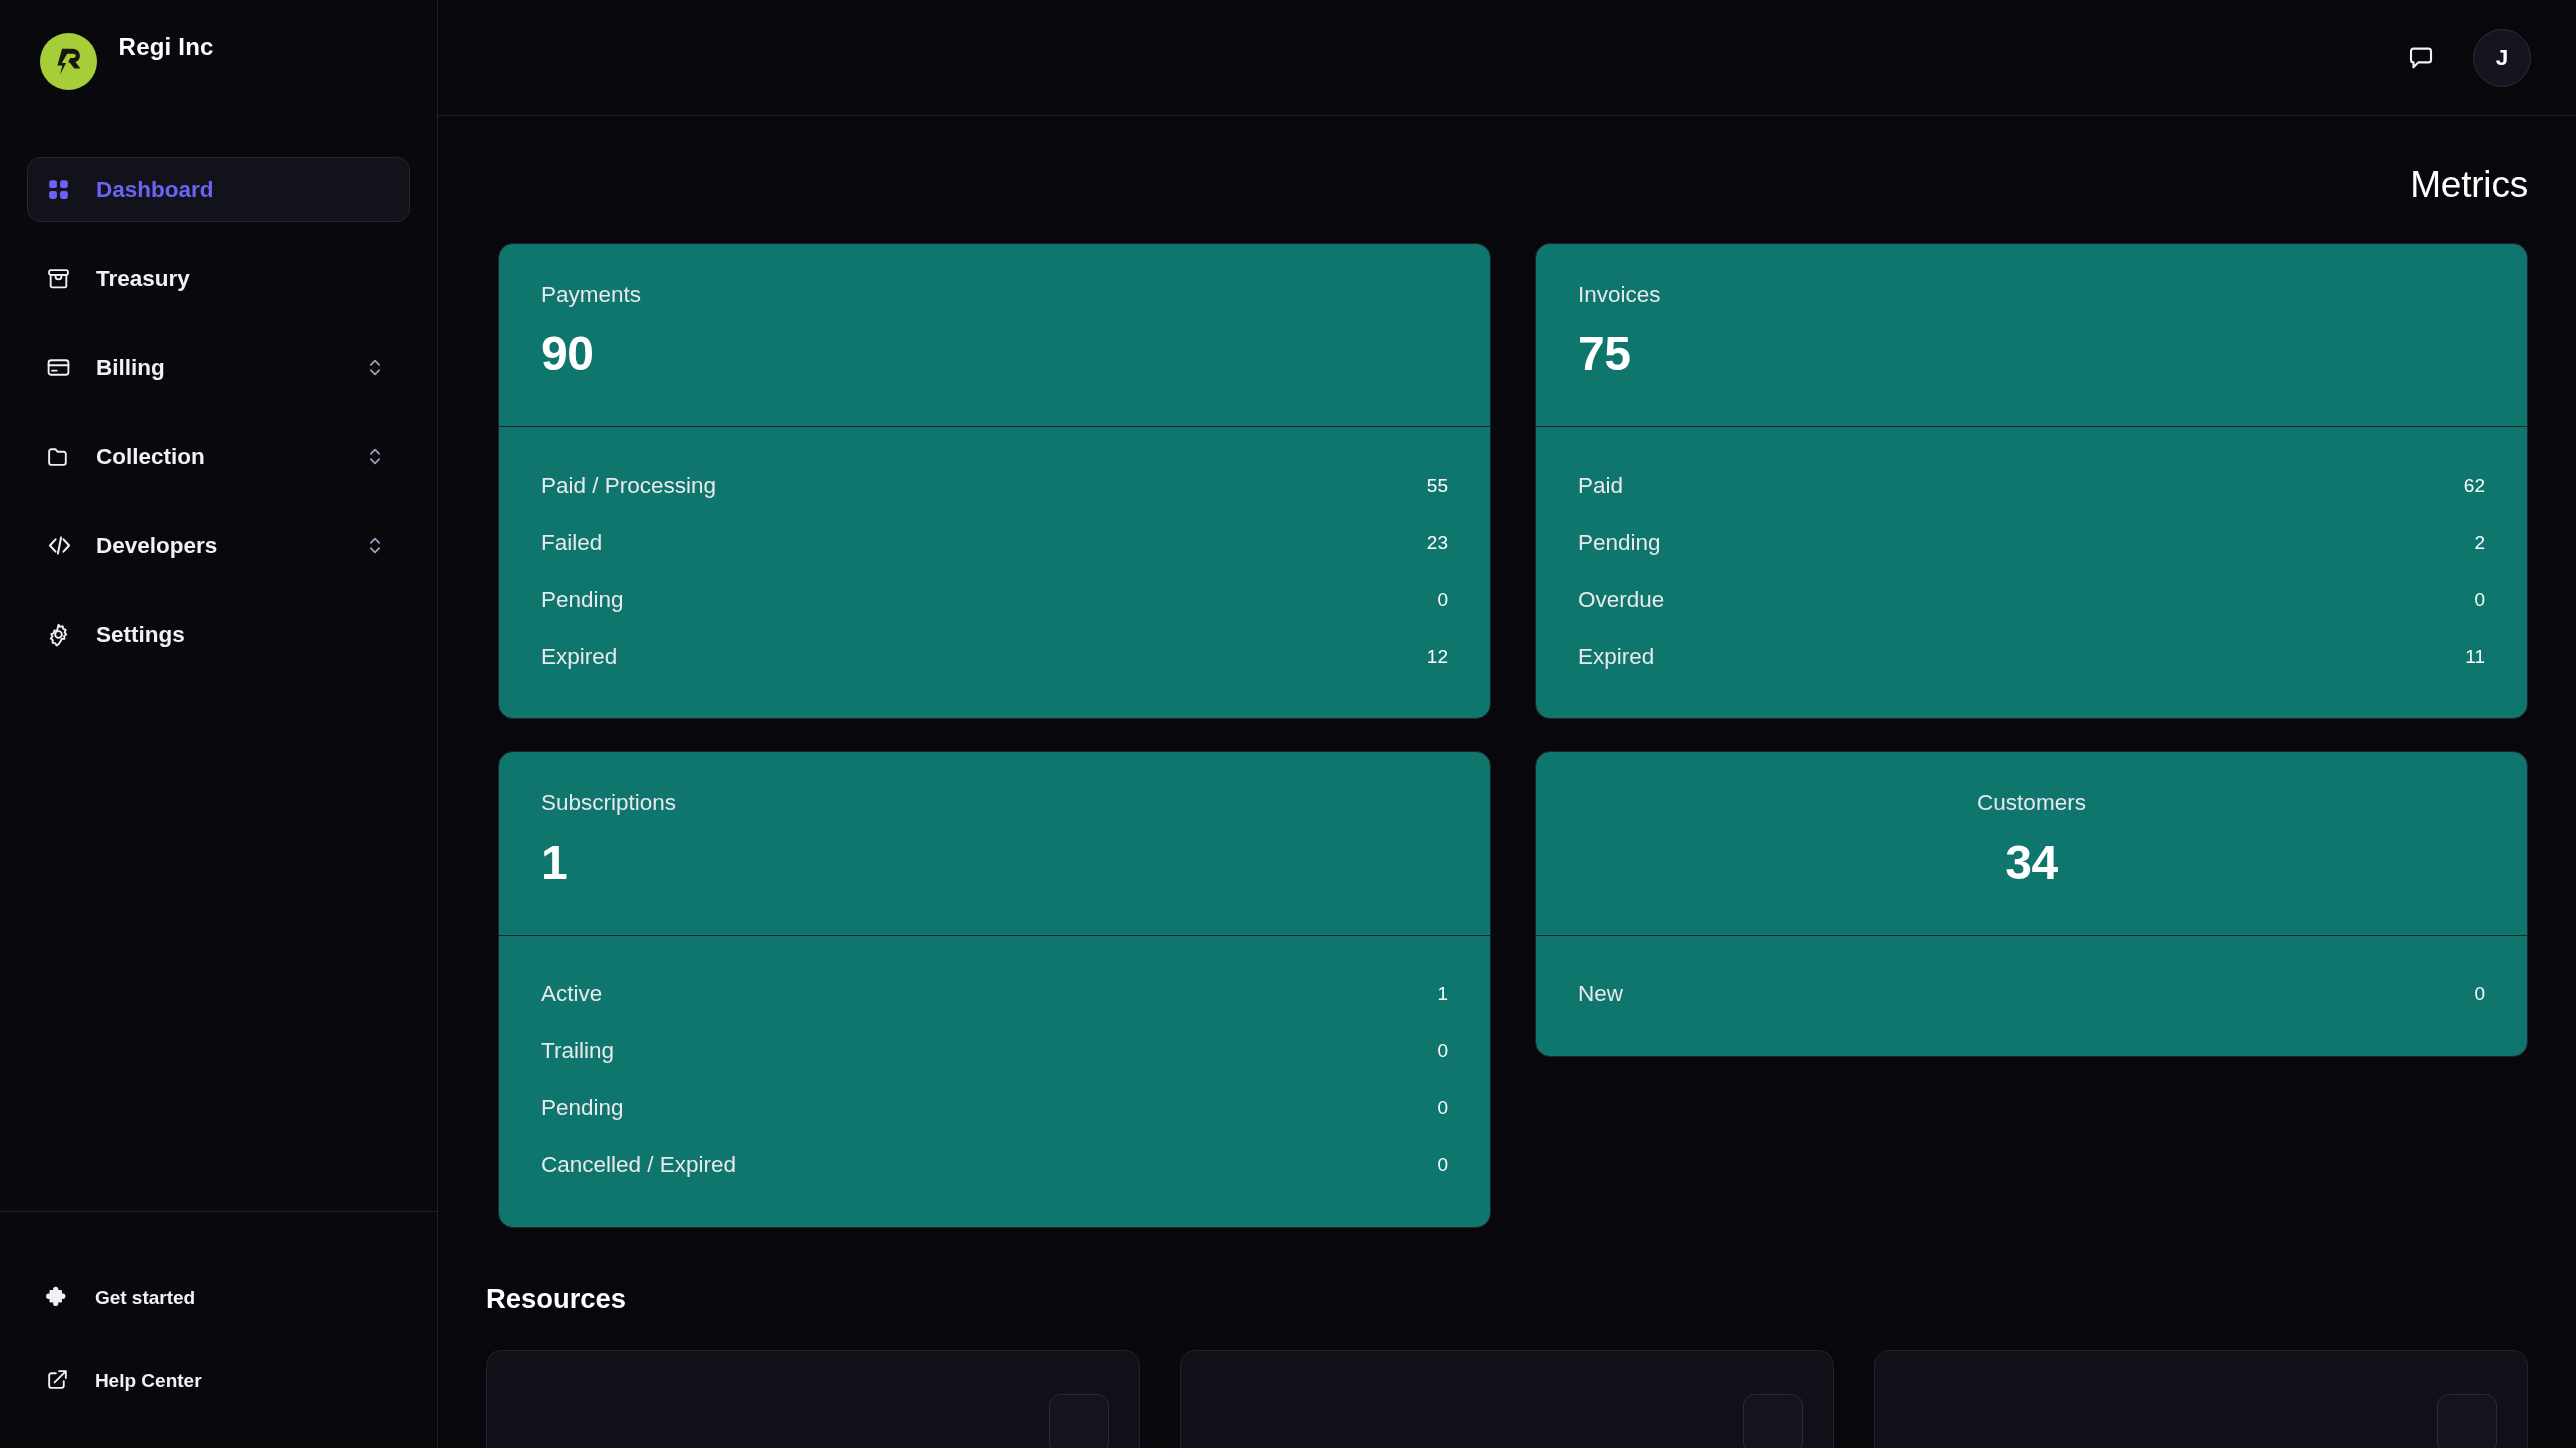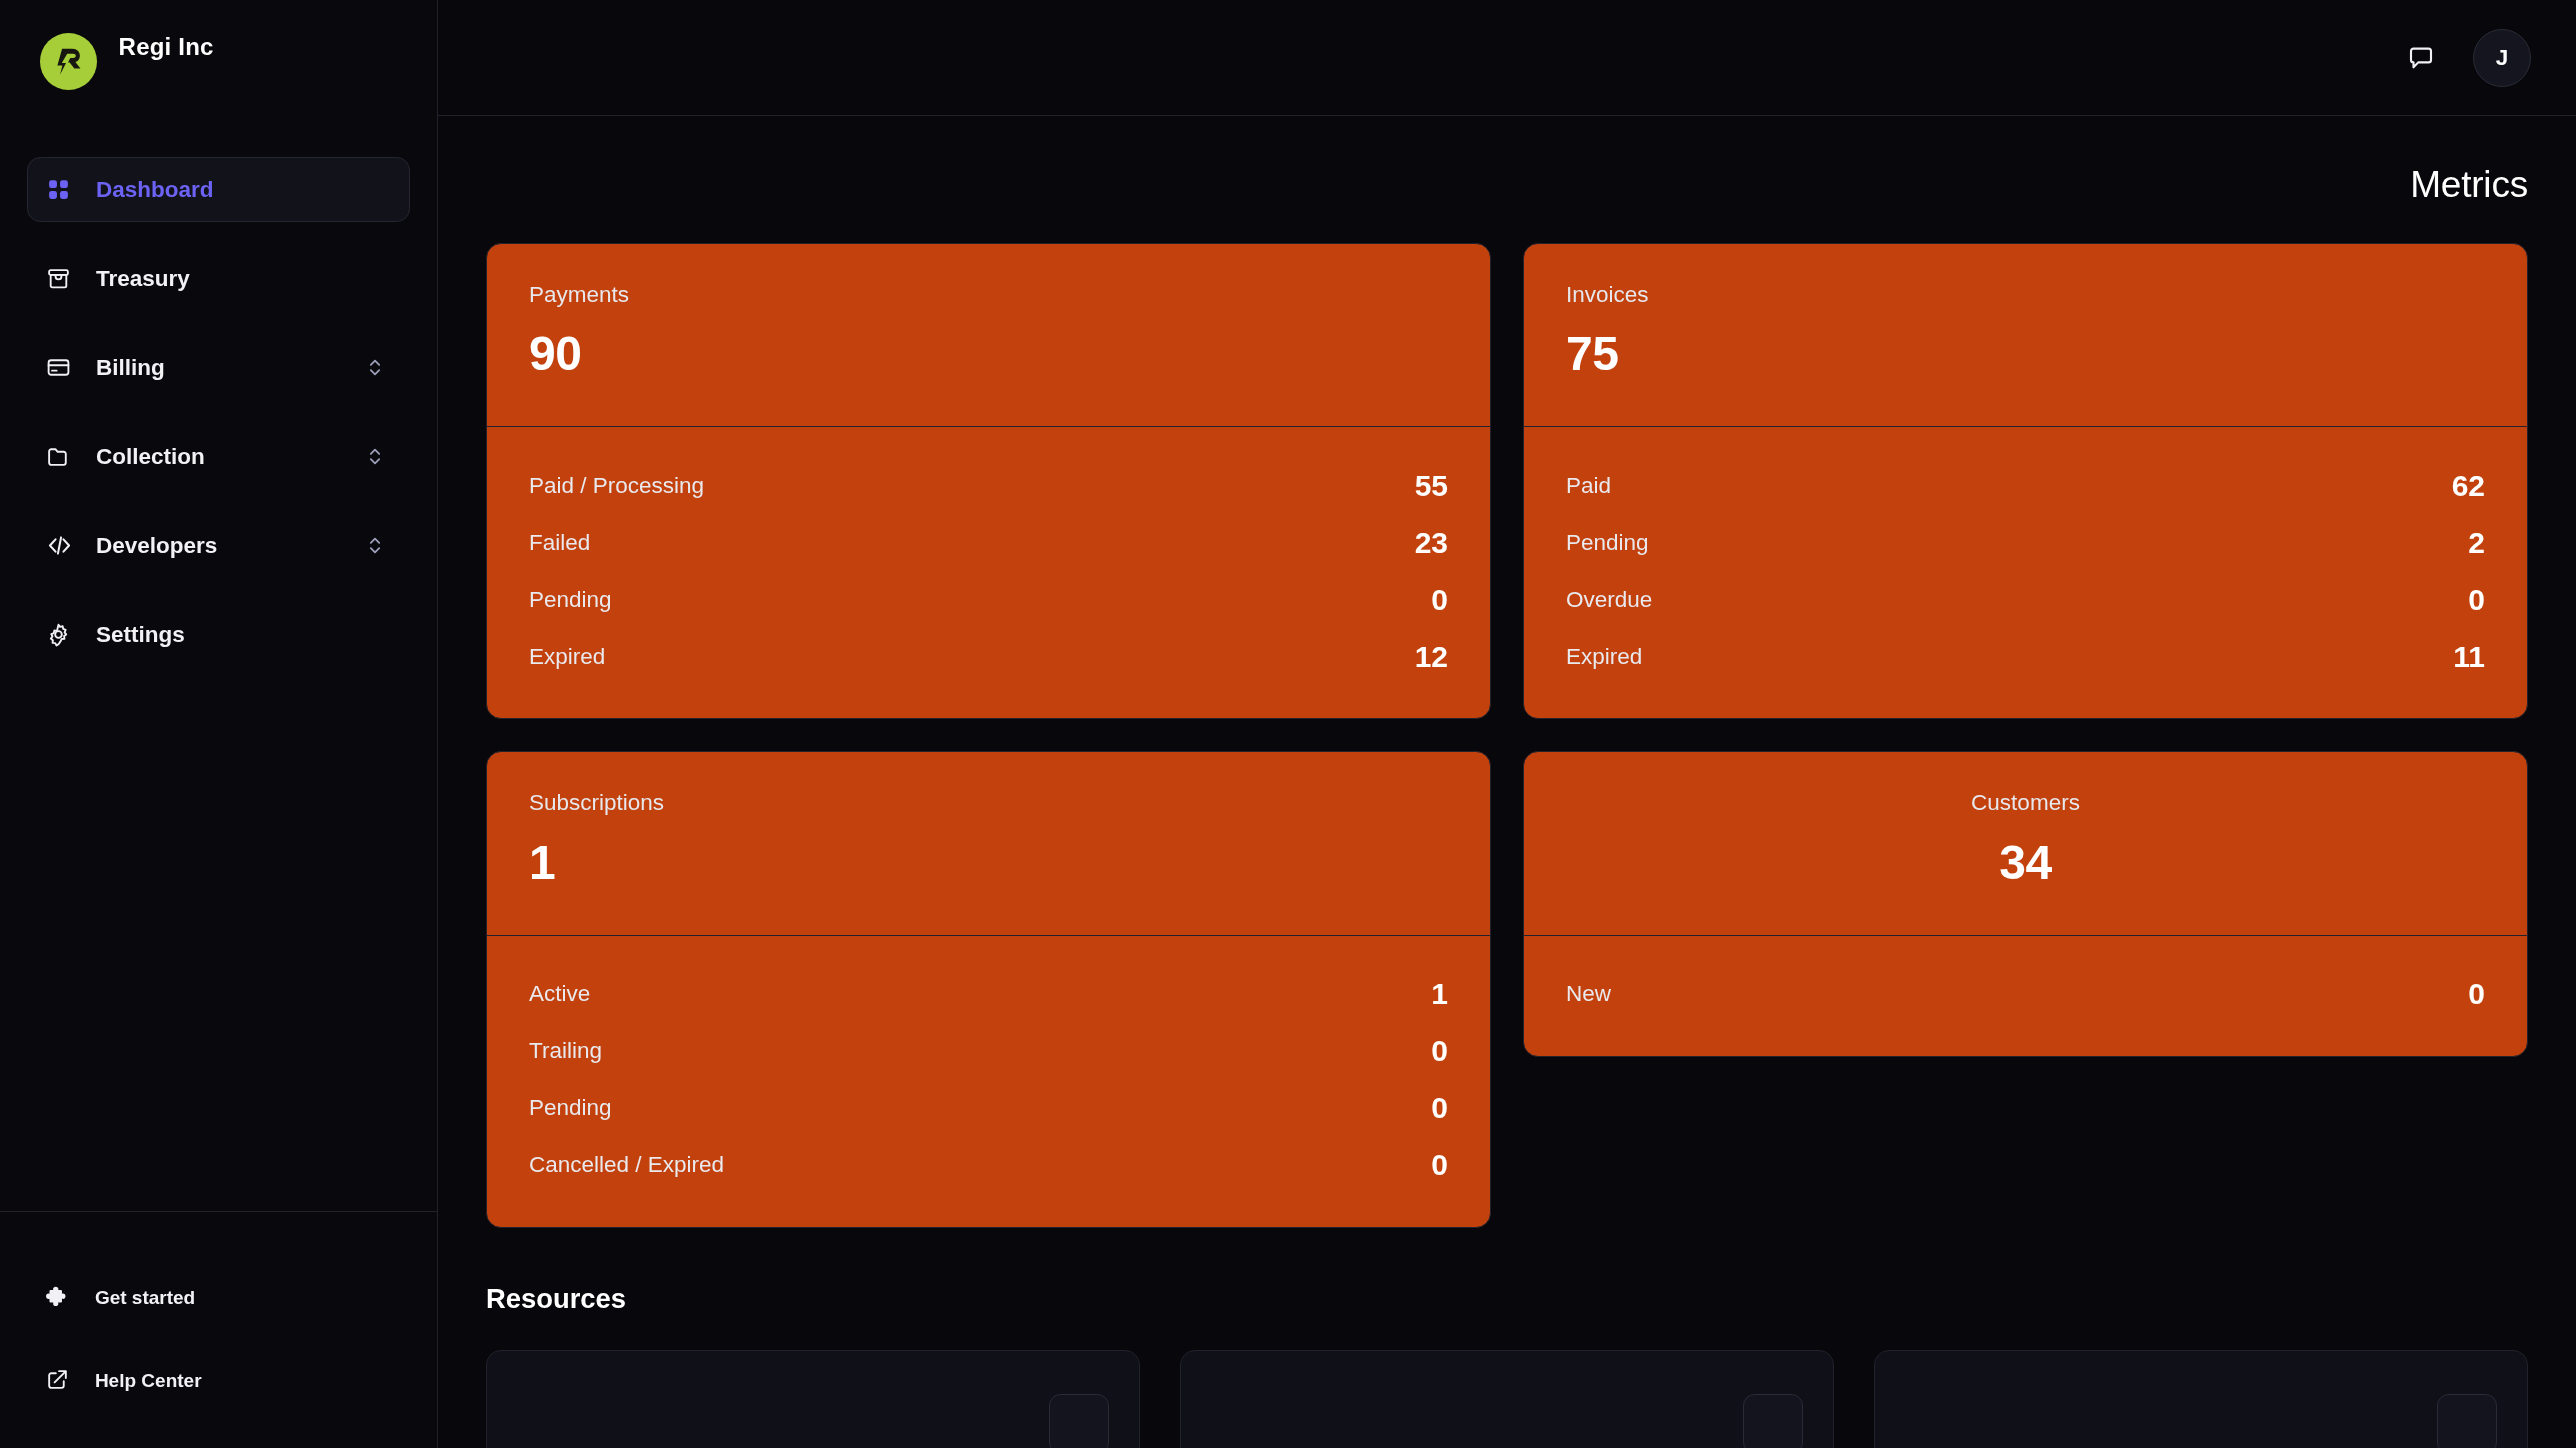--- a/index.html
+++ b/index.html
@@ -64,33 +64,34 @@
     font-size:22.5px; font-weight:bold; color:#fff;
   }
 
   .content { flex:1 1 auto; padding:48px 48px 0 48px; overflow:hidden; }
   .page-title { font-size:37px; font-weight:normal; letter-spacing:-0.2px; margin-bottom:37px;text-align:right; }
 
   .cards {
     display:grid; grid-template-columns:1fr 1fr; gap:32px;
   }
   .card {
-    background:#c2410c; border:1.7px solid #22222c; border-radius:15px;
+    background:#0f766e; border:1.7px solid #22222c; border-radius:15px;
     overflow:hidden;
+    margin-left:12px;
   }
   .card-head { padding:38px 42px 45px 42px; }
   .card-title { font-size:22.5px; color:#e7e7ec; font-weight:normal; margin-bottom:18.3px; }
   .card-value { font-size:48px; font-weight:bold; letter-spacing:-0.4px; }
   .card-body { border-top:1.7px solid #22222c; padding:30px 42px 33px 42px; }
   .stat-row {
     display:flex; align-items:center; justify-content:space-between;
     height:57px;
   }
   .stat-label { font-size:22.5px; color:#e9e9ee; font-weight:normal; }
-  .stat-value { font-size:30px; color:#ffffff; font-weight:bold; }
+  .stat-value { font-size:19px; color:#ffffff; font-weight:normal; }
 
   .resources-title { font-size:27.4px; font-weight:bold; margin:55px 0 35px 0; }
   .resources {
     display:grid; grid-template-columns:1fr 1fr 1fr; gap:40px;
   }
   .res-card {
     background:#101018; border:1.7px solid #22222c; border-radius:15px;
     height:150px; position:relative;
   }
   .res-icon-box {

